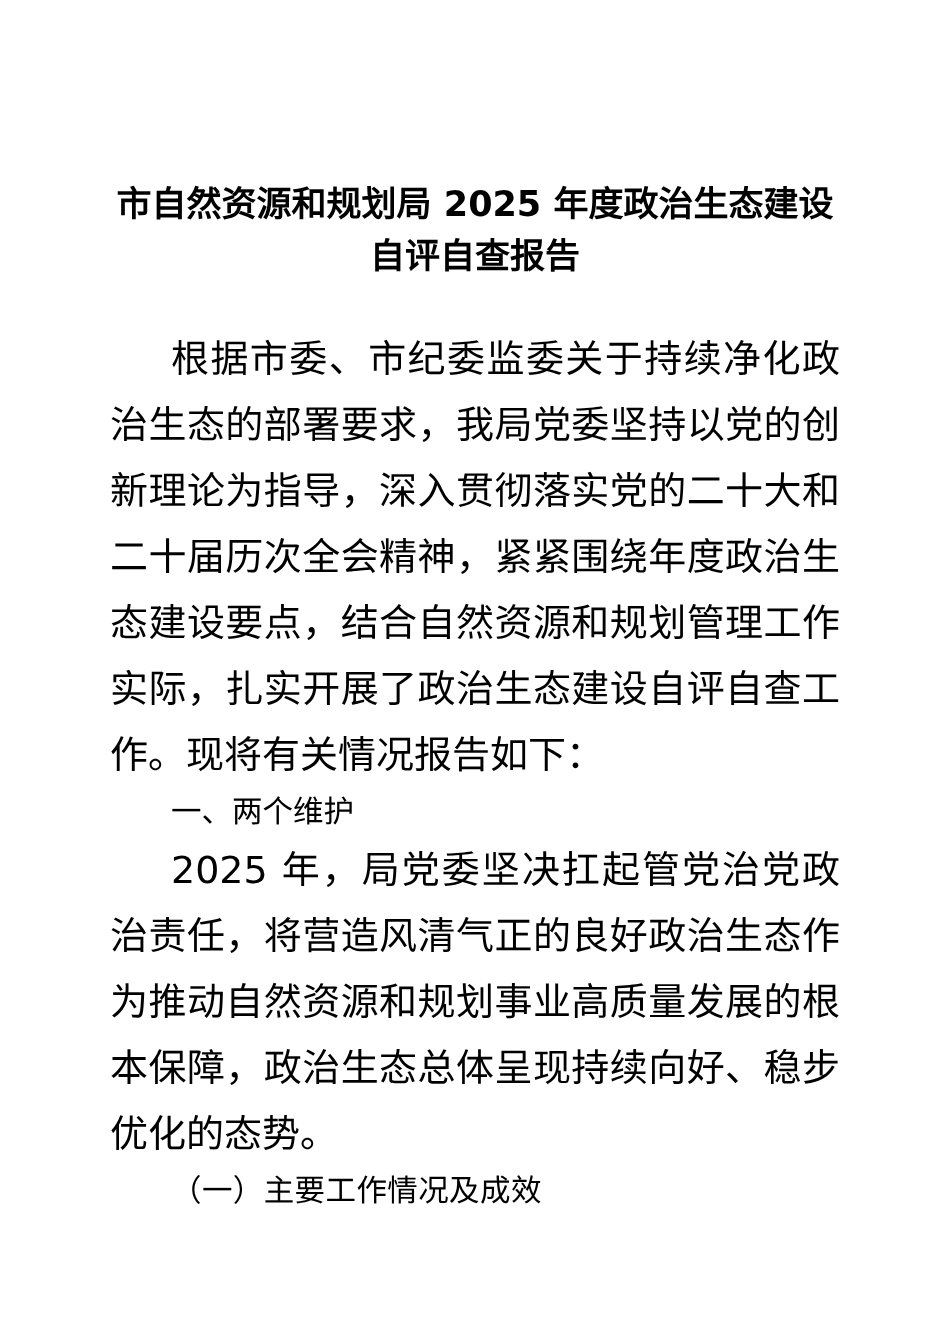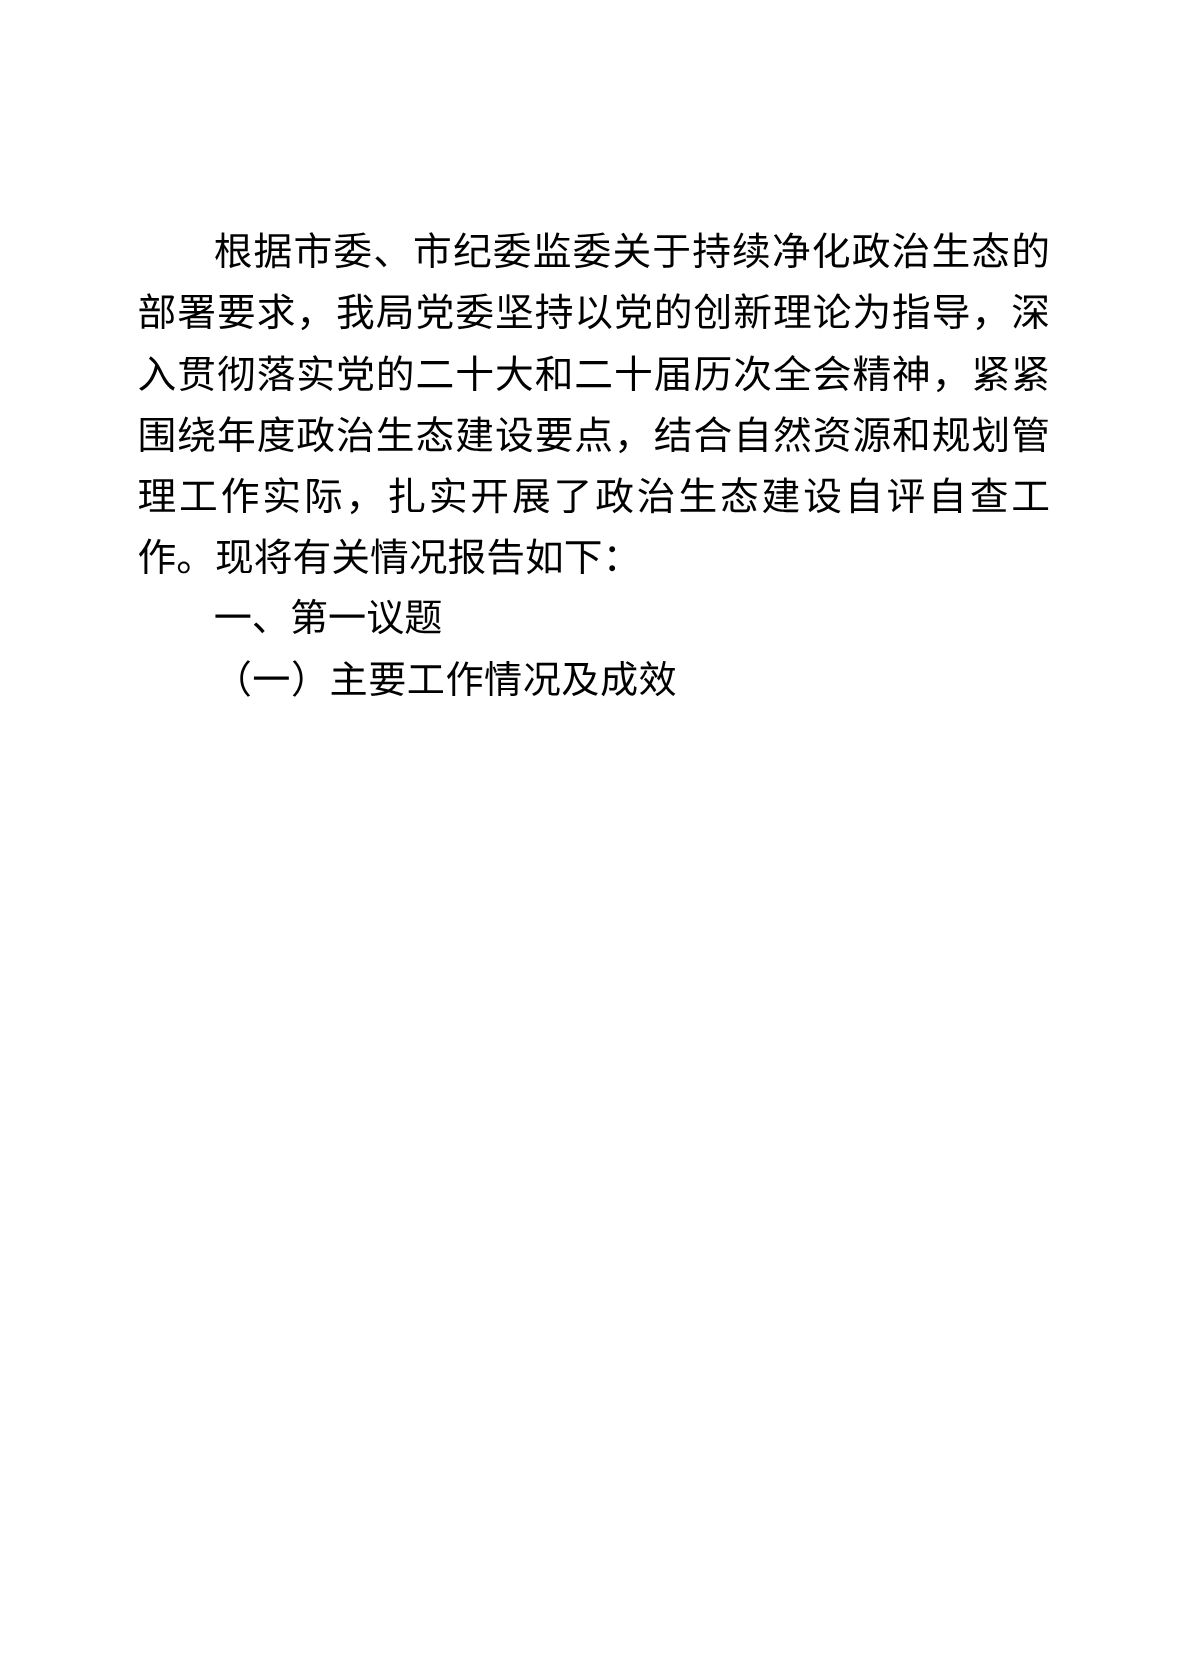--- a/index.html
+++ b/index.html
@@ -39,22 +39,22 @@
     line-height: 52px;
     font-weight: 700;
     text-align: center;
     letter-spacing: 0px;
     margin: 0 0 44px 0;
     word-break: break-all;
   }
 
   
   .para {
-    font-size: 31px;
-    line-height: 49px;
+    font-size: 38px;
+    line-height: 66px;
     text-align: justify;
     text-justify: inter-ideograph;
     text-align-last: left;
     margin: 0;
     word-break: break-all;
     letter-spacing: 0px;
   }
 
   .para.indent {
     text-indent: 61px;
@@ -78,23 +78,25 @@
     word-break: break-all;
     letter-spacing: 0.4px;
   }
 </style>
 </head>
 <body>
 
 <div class="page">
   <div class="content">
 
+    <h1 class="doc-title">市自然资源和规划局 2025 年度政治生态建设自评自查报告</h1>
 
     <p class="para indent">根据市委、市纪委监委关于持续净化政治生态的部署要求，我局党委坚持以党的创新理论为指导，深入贯彻落实党的二十大和二十届历次全会精神，紧紧围绕年度政治生态建设要点，结合自然资源和规划管理工作实际，扎实开展了政治生态建设自评自查工作。现将有关情况报告如下：</p>
 
-    <p class="heading-num">一、第一议题</p>
+    <p class="heading-num">一、两个维护</p>
 
+    <p class="para indent">2025 年，局党委坚决扛起管党治党政治责任，将营造风清气正的良好政治生态作为推动自然资源和规划事业高质量发展的根本保障，政治生态总体呈现持续向好、稳步优化的态势。</p>
 
     <p class="heading-sub">（一）主要工作情况及成效</p>
 
 
   </div>
 </div>
 
 </body></html>

